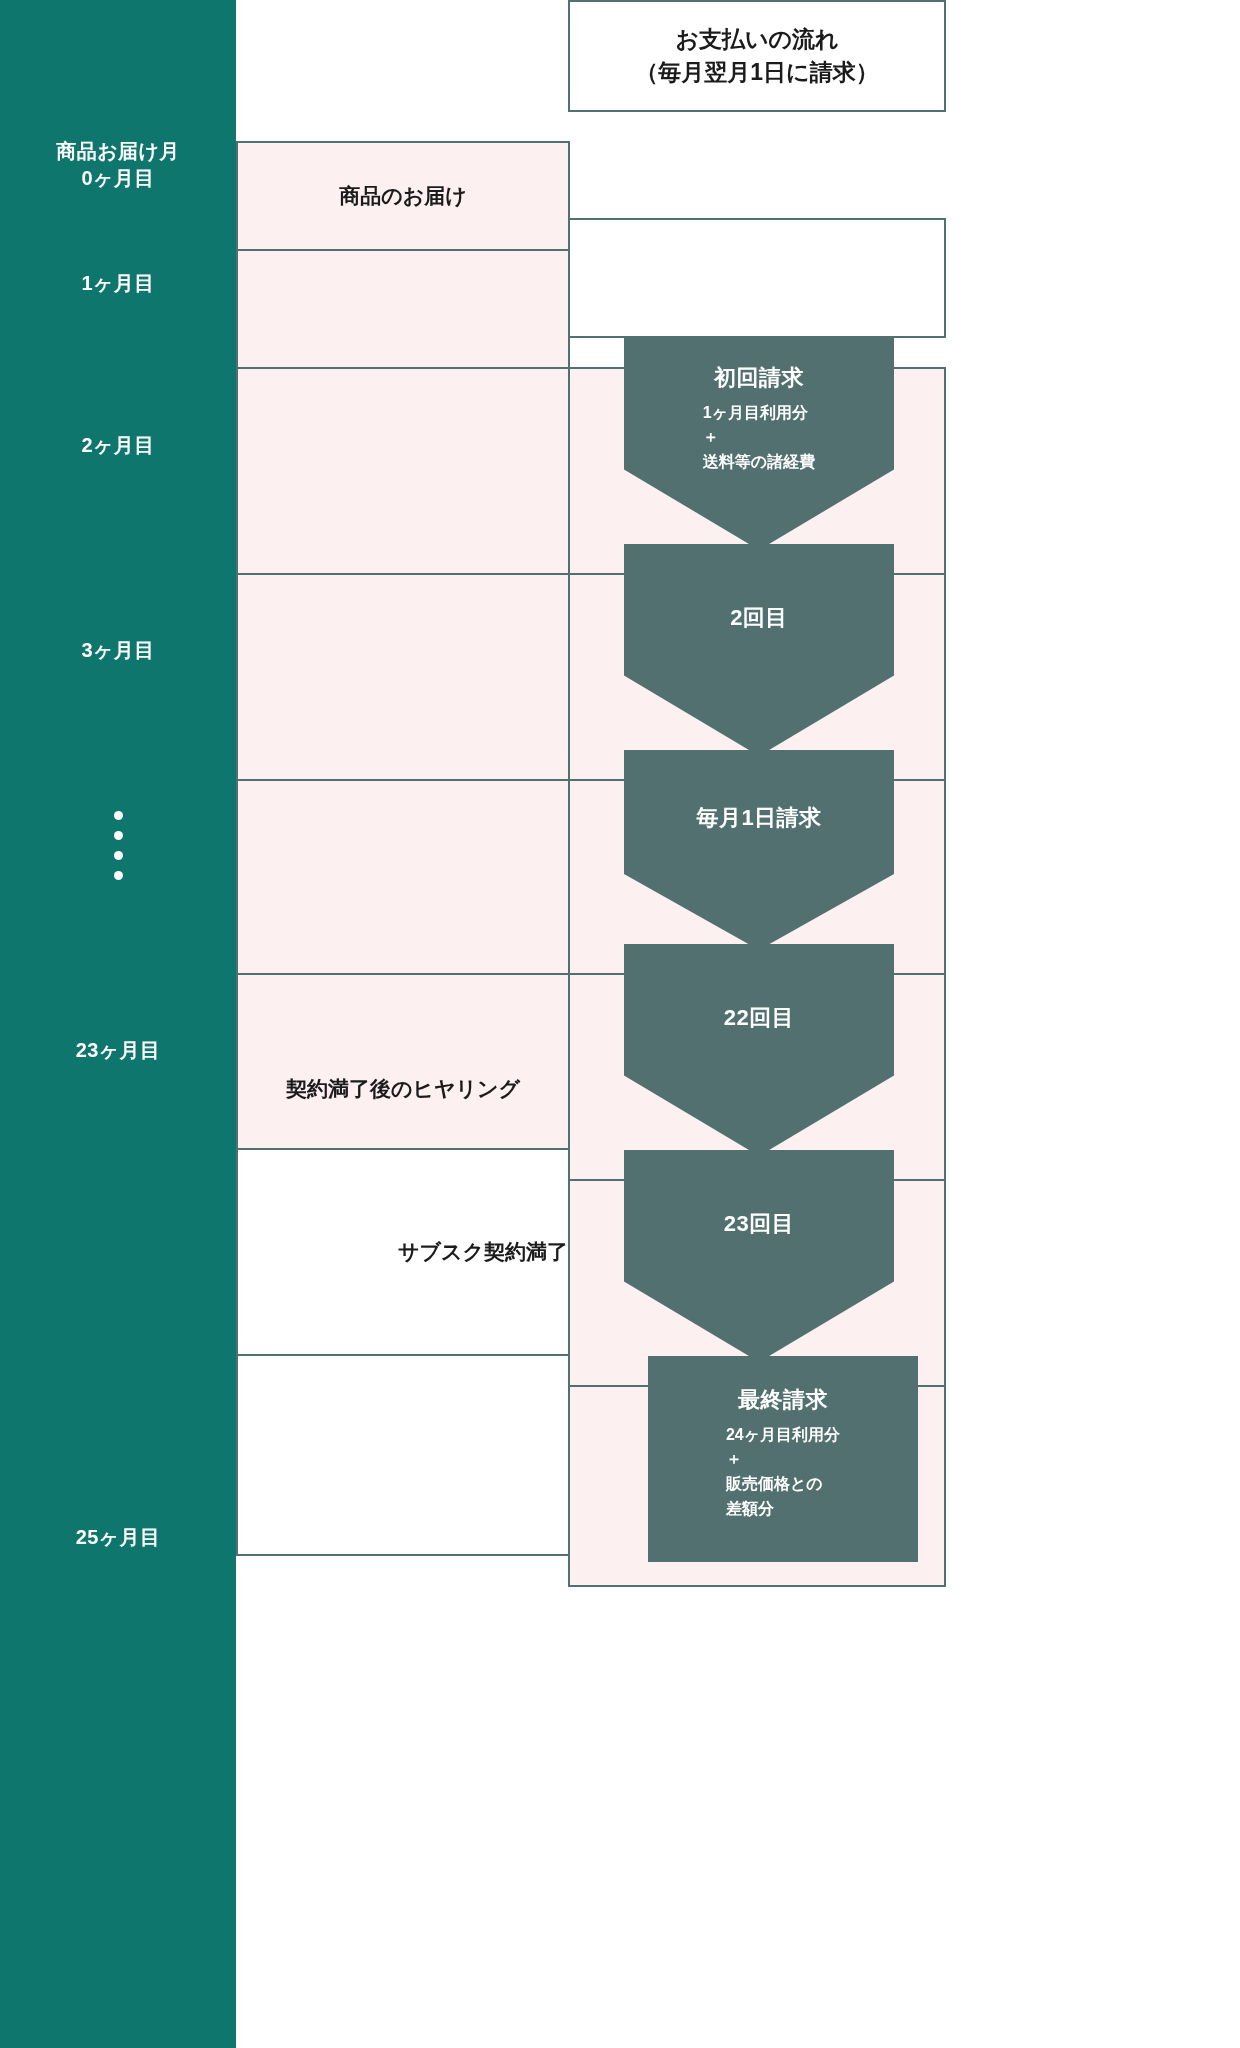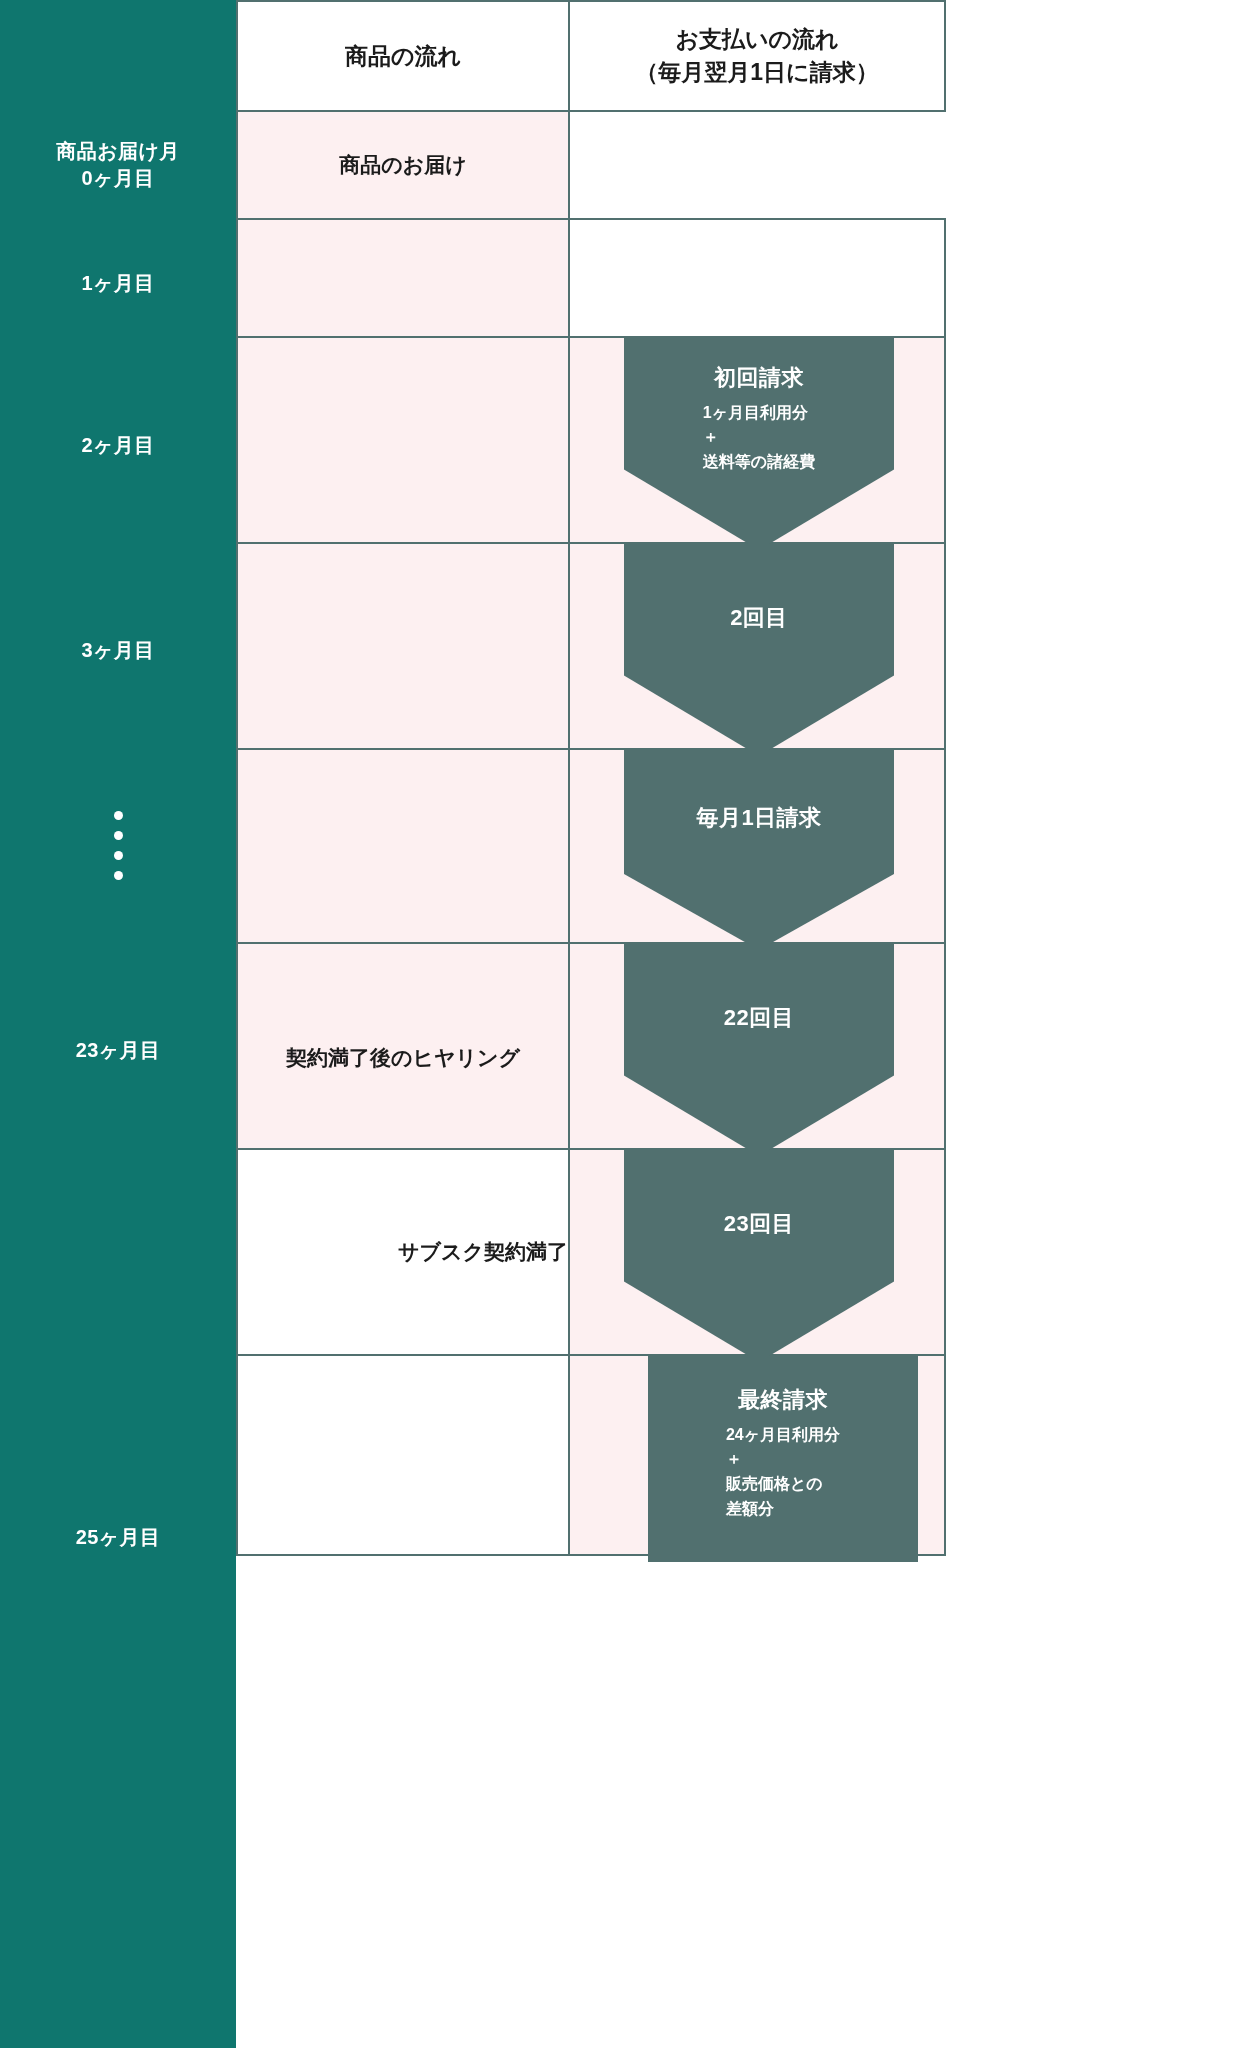--- a/index.html
+++ b/index.html
@@ -78,21 +78,21 @@
   .cell {
     position: absolute;
     border: 2px solid #51706f;
     background: #ffffff;
     display: flex;
     align-items: center;
     justify-content: center;
     text-align: center;
     overflow: visible;
   }
-  .cell.pink { background: #fdf0f1; }
+  .cell.pink { background: #fdf0f1; margin-top: 31px; }
   .cell .celltext {
     position: relative;
     z-index: 3;
     color: #1b1b1b;
     font-weight: bold;
     font-size: 21px;
     line-height: 1.4;
     white-space: pre-line;
   }
 
@@ -165,23 +165,20 @@
     </div>
 
 
     <div class="side-cell" style="top:1482px;height:110px;">
       <span>25ヶ月目</span>
     </div>
   </div>
 
   <div id="grid">
 
-    <div class="cell header" style="left:0;top:0;width:334px;height:112px;">
-      <span class="celltext">商品の流れ</span>
-    </div>
     <div class="cell header" style="left:332px;top:0;width:378px;height:112px;">
       <span class="celltext">お支払いの流れ
 （毎月翌月1日に請求）</span>
     </div>
 
     <div class="cell pink" style="left:0;top:110px;width:334px;height:110px;">
       <span class="celltext">商品のお届け</span>
     </div>
 
     <div class="cell pink" style="left:0;top:218px;width:334px;height:120px;">

